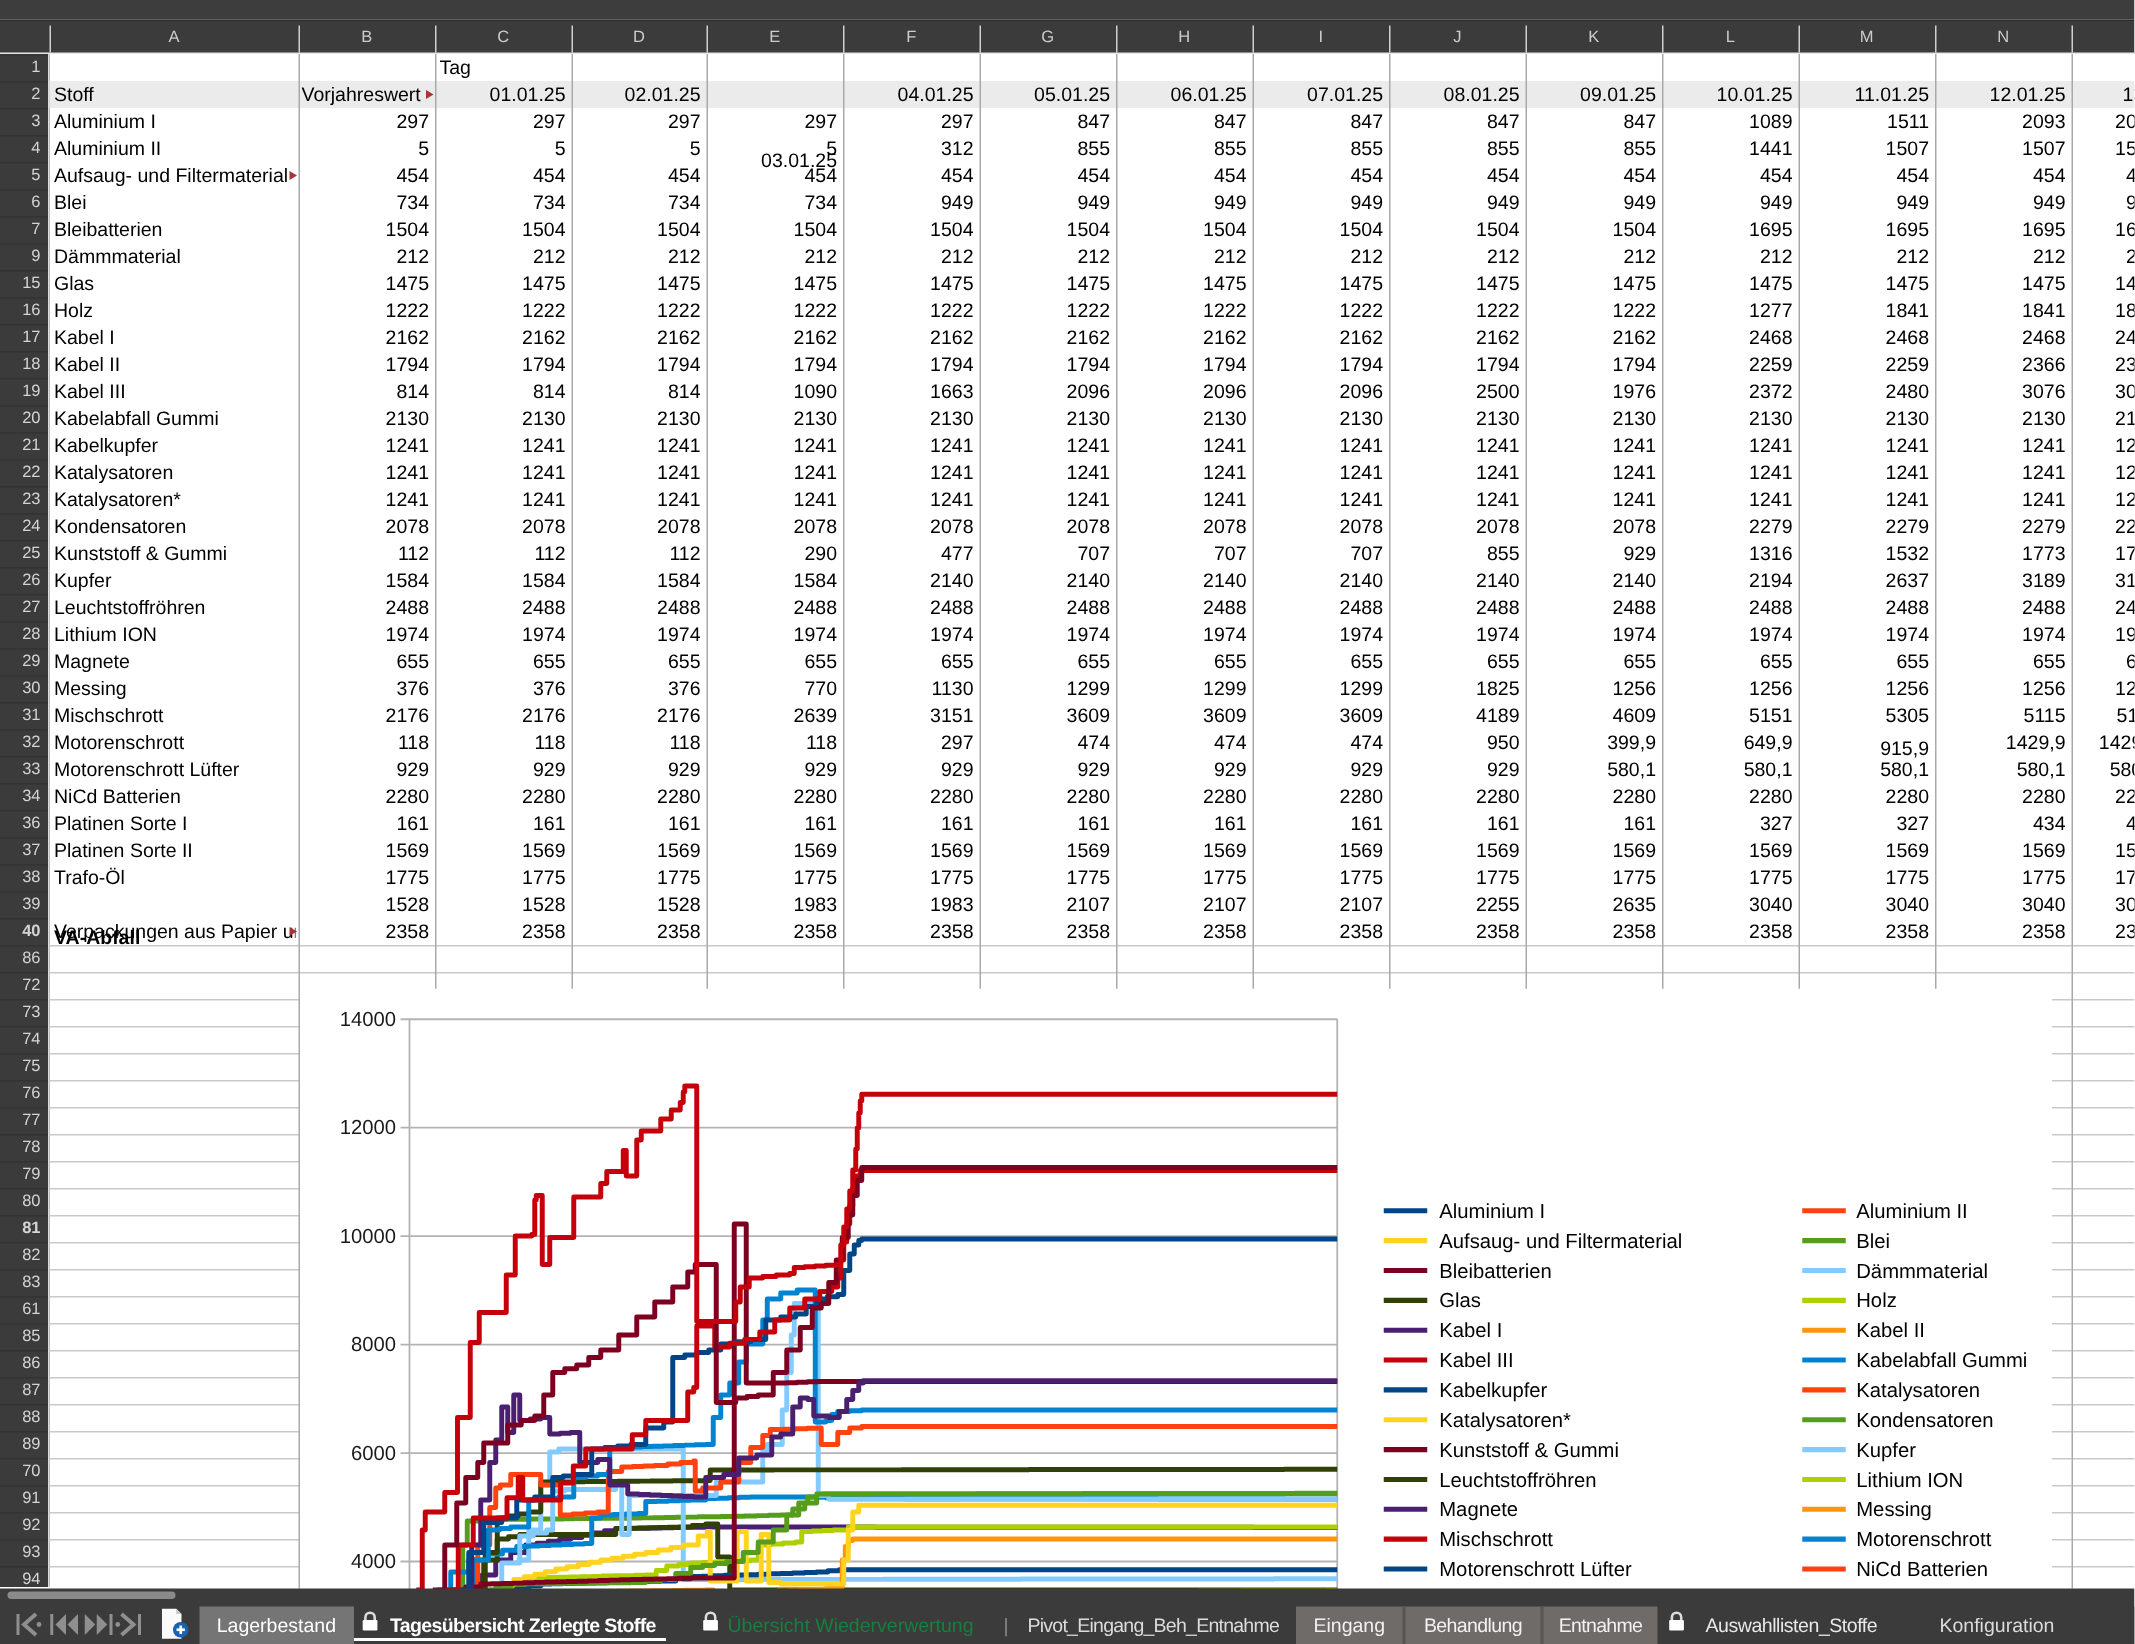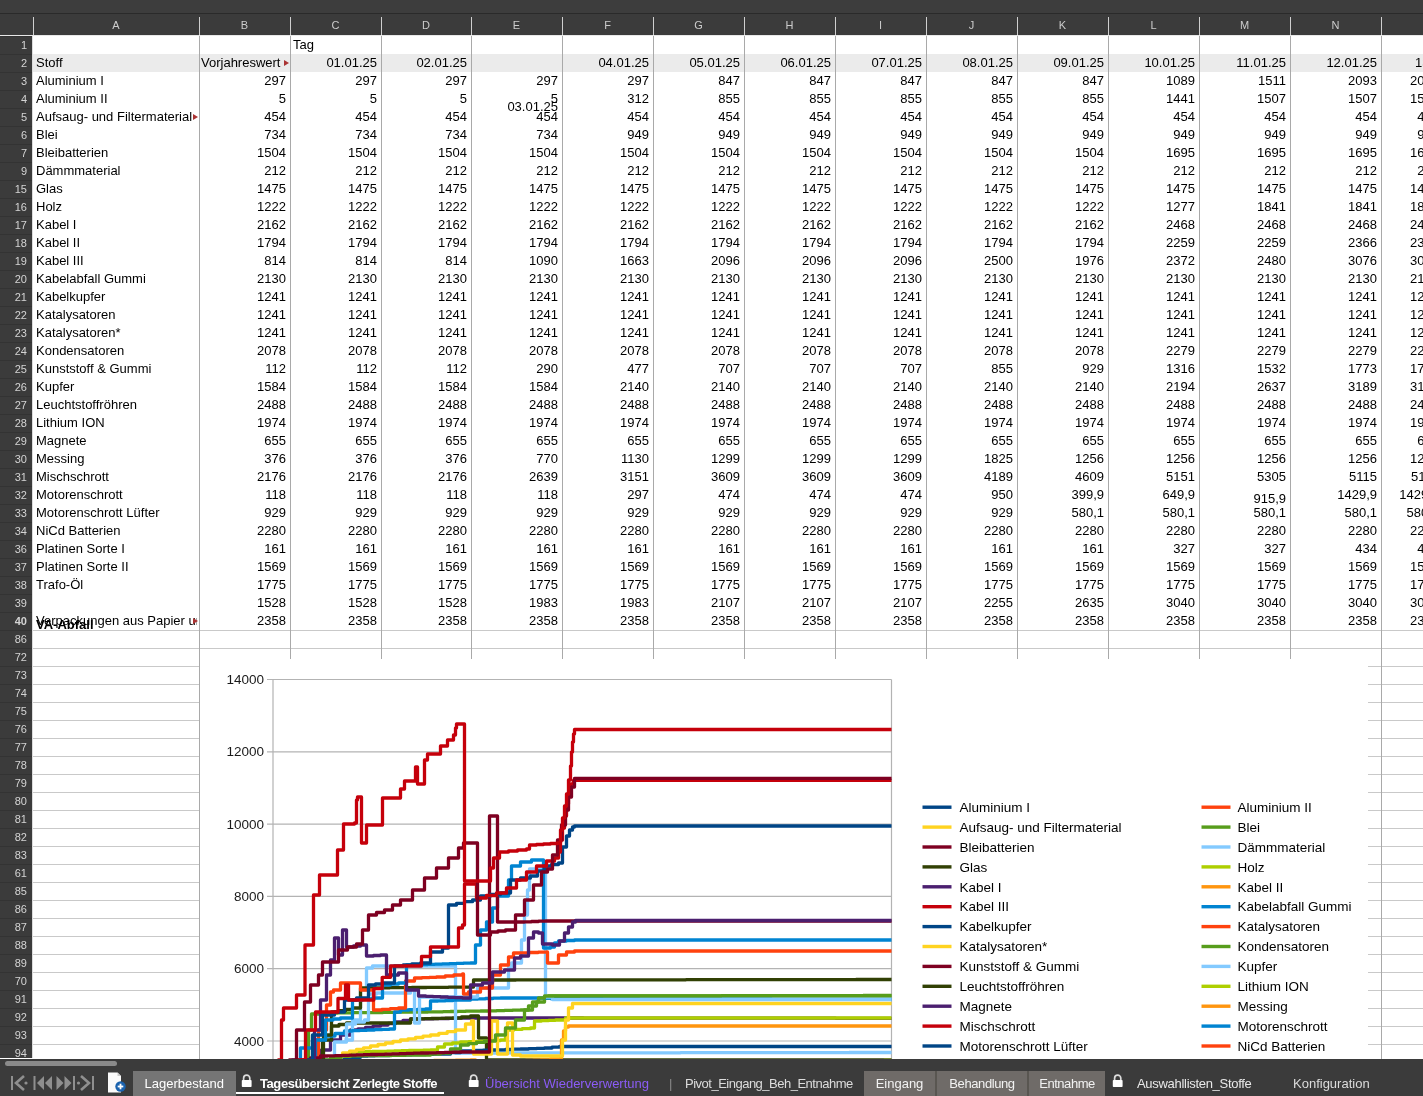--- a/index.html
+++ b/index.html
@@ -124,21 +124,21 @@
 <div class="rh" style="top:720.0px;height:18.0px;line-height:18px;">76</div>
 <div class="abs" style="left:0;top:720.0px;width:32px;height:1px;background:#333;"></div>
 <div class="rh" style="top:738.0px;height:18.0px;line-height:18px;">77</div>
 <div class="abs" style="left:0;top:738.0px;width:32px;height:1px;background:#333;"></div>
 <div class="rh" style="top:756.0px;height:18.0px;line-height:18px;">78</div>
 <div class="abs" style="left:0;top:756.0px;width:32px;height:1px;background:#333;"></div>
 <div class="rh" style="top:774.0px;height:18.0px;line-height:18px;">79</div>
 <div class="abs" style="left:0;top:774.0px;width:32px;height:1px;background:#333;"></div>
 <div class="rh" style="top:792.0px;height:18.0px;line-height:18px;">80</div>
 <div class="abs" style="left:0;top:792.0px;width:32px;height:1px;background:#333;"></div>
-<div class="rh" style="top:810.0px;height:18.0px;line-height:18px;">81</div>
+<div class="rh" style="top:810.0px;height:18.0px;line-height:18px;font-weight:bold;">81</div>
 <div class="abs" style="left:0;top:810.0px;width:32px;height:1px;background:#333;"></div>
 <div class="rh" style="top:828.0px;height:18.0px;line-height:18px;">82</div>
 <div class="abs" style="left:0;top:828.0px;width:32px;height:1px;background:#333;"></div>
 <div class="rh" style="top:846.0px;height:18.0px;line-height:18px;">83</div>
 <div class="abs" style="left:0;top:846.0px;width:32px;height:1px;background:#333;"></div>
 <div class="rh" style="top:864.0px;height:18.0px;line-height:18px;">61</div>
 <div class="abs" style="left:0;top:864.0px;width:32px;height:1px;background:#333;"></div>
 <div class="rh" style="top:882.0px;height:18.0px;line-height:18px;">85</div>
 <div class="abs" style="left:0;top:882.0px;width:32px;height:1px;background:#333;"></div>
 <div class="rh" style="top:900.0px;height:18.0px;line-height:18px;">86</div>
@@ -805,21 +805,21 @@
 <svg class="abs" style="left:240px;top:1074px;" width="14" height="15" viewBox="0 0 14 15">
     <path d="M 3.6 6 L 3.6 4.2 A 3.1 3.1 0 0 1 9.8 4.2 L 9.8 6" stroke="#dcdcdc" stroke-width="1.7" fill="none"></path>
     <rect x="1.8" y="6" width="9.8" height="7" rx="0.8" fill="#fff"></rect>
   </svg>
 <div class="abs" style="left:260px;top:1071px;height:25px;color:#fff;font-weight:bold;letter-spacing:-0.42px;font-size:13px;line-height:25px;white-space:nowrap;">Tagesübersicht Zerlegte Stoffe</div>
 <div class="abs" style="left:236px;top:1092px;width:208px;height:2px;background:#fff;"></div>
 <svg class="abs" style="left:467px;top:1074px;" width="14" height="15" viewBox="0 0 14 15">
     <path d="M 3.6 6 L 3.6 4.2 A 3.1 3.1 0 0 1 9.8 4.2 L 9.8 6" stroke="#dcdcdc" stroke-width="1.7" fill="none"></path>
     <rect x="1.8" y="6" width="9.8" height="7" rx="0.8" fill="#fff"></rect>
   </svg>
-<div class="abs" style="left:485px;top:1071px;height:25px;color:#8b5cf6;font-size:13px;line-height:25px;white-space:nowrap;text-align:right;">Übersicht Wiederverwertung</div>
+<div class="abs" style="left:485px;top:1071px;height:25px;color:#15803d;font-size:13px;line-height:25px;white-space:nowrap;text-align:right;">Übersicht Wiederverwertung</div>
 <div class="abs" style="left:669px;top:1071px;height:25px;color:#8a8a8a;font-size:13px;line-height:25px;white-space:nowrap;">|</div>
 <div class="abs" style="left:685px;top:1071px;height:25px;color:#dcdcdc;letter-spacing:-0.5px;font-size:13px;line-height:25px;white-space:nowrap;">Pivot_Eingang_Beh_Entnahme</div>
 <div class="abs" style="left:864px;top:1070.5px;width:241px;height:25.5px;background:#6f6b68;"></div>
 <div class="abs" style="left:935px;top:1070.5px;width:1.5px;height:25.5px;background:#595651;"></div>
 <div class="abs" style="left:1027px;top:1070.5px;width:1.5px;height:25.5px;background:#595651;"></div>
 <div class="abs" style="left:864px;top:1071px;width:71px;height:25px;color:#f2f2f2;font-size:13px;line-height:25px;white-space:nowrap;text-align:center;">Eingang</div>
 <div class="abs" style="left:937px;top:1071px;width:90px;height:25px;color:#f2f2f2;font-size:13px;line-height:25px;white-space:nowrap;letter-spacing:-0.4px;text-align:center;">Behandlung</div>
 <div class="abs" style="left:1029px;top:1071px;width:76px;height:25px;color:#f2f2f2;font-size:13px;line-height:25px;white-space:nowrap;letter-spacing:-0.45px;text-align:center;">Entnahme</div>
 <svg class="abs" style="left:1111px;top:1074px;" width="14" height="15" viewBox="0 0 14 15">
     <path d="M 3.6 6 L 3.6 4.2 A 3.1 3.1 0 0 1 9.8 4.2 L 9.8 6" stroke="#dcdcdc" stroke-width="1.7" fill="none"></path>

